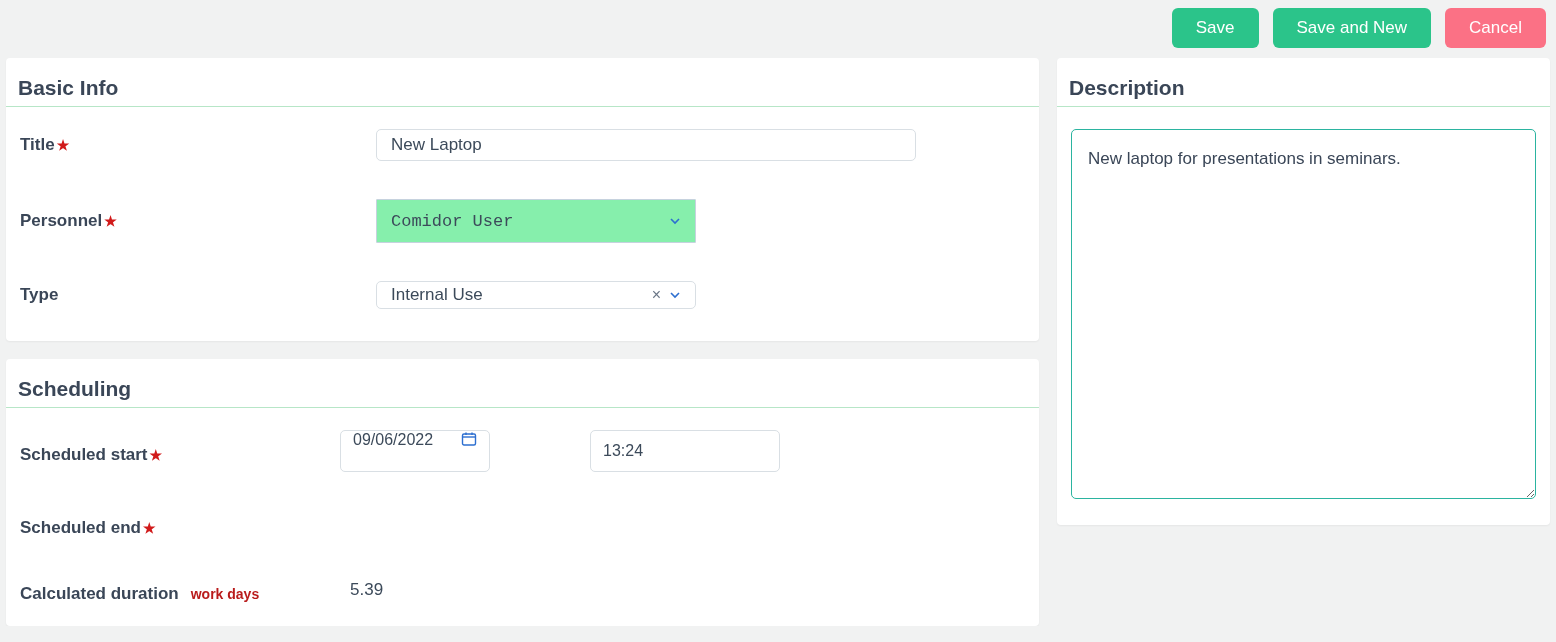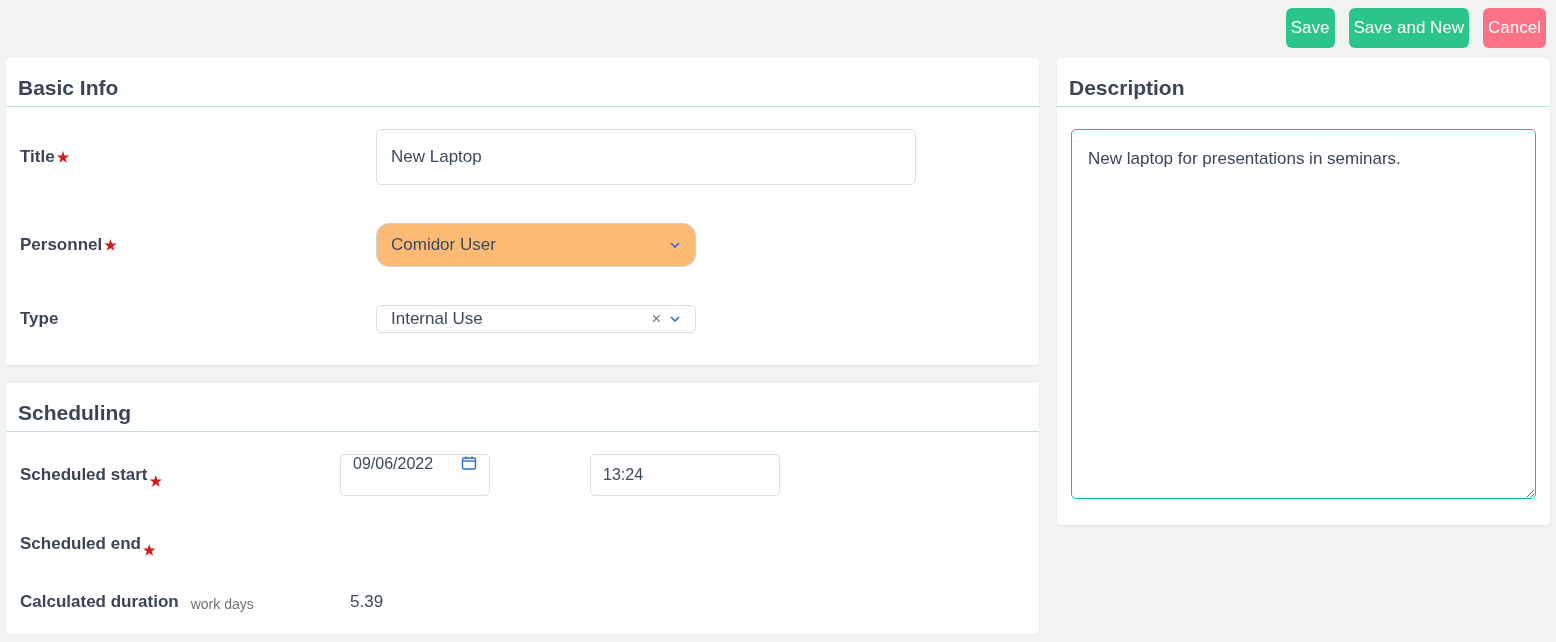--- a/index.html
+++ b/index.html
@@ -16,21 +16,21 @@
   }
   .topbar {
     display: flex;
     justify-content: flex-end;
     gap: 14px;
     padding: 8px 10px 10px 0;
   }
   .btn {
     border: none;
     border-radius: 6px;
-    padding: 10px 5px;
+    padding: 10px 24px;
     font-size: 17px;
     color: #fff;
     cursor: pointer;
     font-family: inherit;
   }
   .btn-green { background: #2bc48a; }
   .btn-pink  { background: #fb7185; }
   .content-row {
     display: flex;
     gap: 18px;
@@ -69,43 +69,44 @@
     display: flex;
     align-items: center;
     gap: 2px;
   }
   .req {
     color: #d11a1a;
     font-size: 14px;
     line-height: 0.6;
   }
   .text-input {
-    height: 56px;
+    height: 32px;
     border: 1px solid #d9dfe4;
     border-radius: 5px;
     padding: 0 14px;
     font-size: 17px;
     color: #3c4a5a;
     font-family: inherit;
     background: #fff;
   }
   .title-input { width: 540px; }
   .select-like {
     height: 44px;
     border: 1px solid #c6d2de;
-    border-radius: 13px;
-    background: #fdba74;
+    border-radius: 1px;
+    background: #86efac;
     width: 320px;
     display: flex;
     align-items: center;
     justify-content: space-between;
     padding: 0 14px;
     color: #3c4a5a;
     font-size: 17px;
     cursor: pointer;
+    font-family: Liberation Mono, monospace;
   }
   .type-select {
     height: 28px;
     border: 1px solid #d9dfe4;
     border-radius: 5px;
     background: #fff;
     width: 320px;
     display: flex;
     align-items: center;
     padding: 0 14px;
@@ -127,27 +128,28 @@
     align-items: center;
     margin-bottom: 38px;
   }
   .sched-row:last-child { margin-bottom: 0; }
   .sched-label {
     flex: 0 0 320px;
     font-weight: 600;
     font-size: 17px;
     color: #3a4657;
     display: flex;
-    align-items: flex-end;
+    align-items: center;
     gap: 2px;
+    margin-top: 8px;
   }
   .sub-label {
-    font-weight: 400;
+    font-weight: 700;
     font-size: 14px;
-    color: #737373;
+    color: #b91c1c;
     margin-left: 10px;
   }
   .date-box {
     height: 42px;
     border: 1px solid #d9dfe4;
     border-radius: 5px;
     background: #fff;
     width: 150px;
     display: flex;
     align-items: flex-start;

